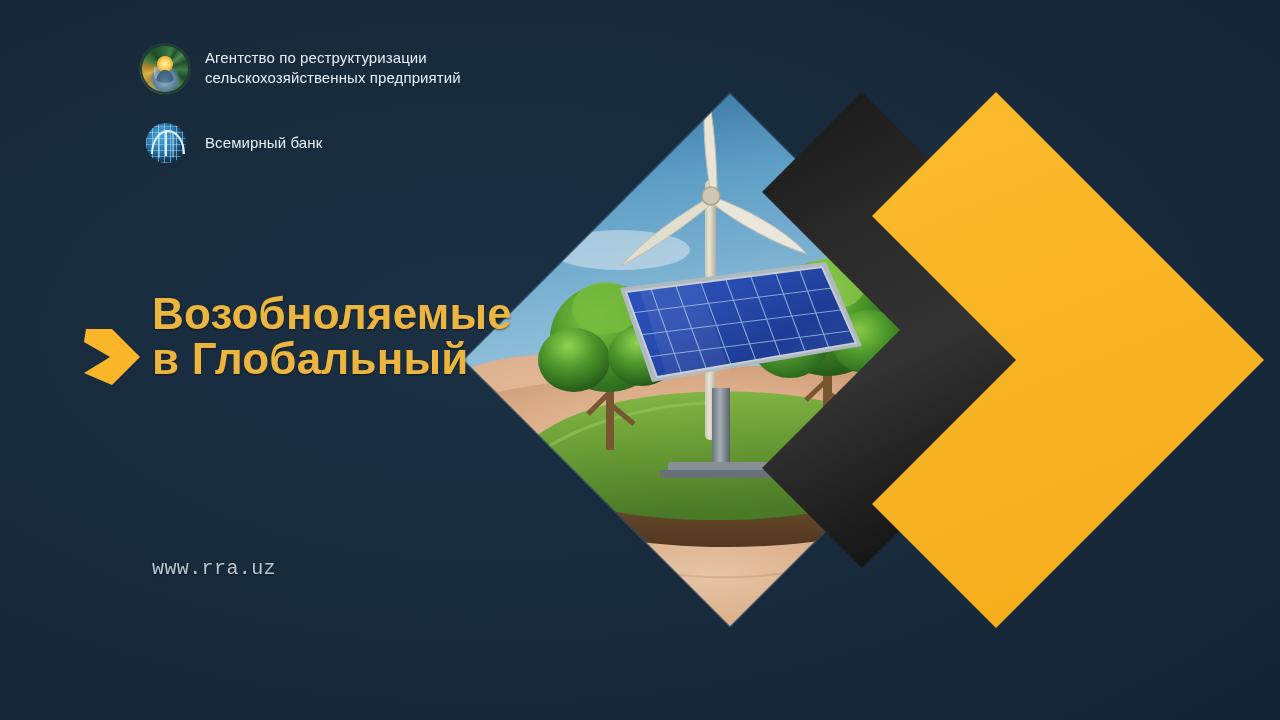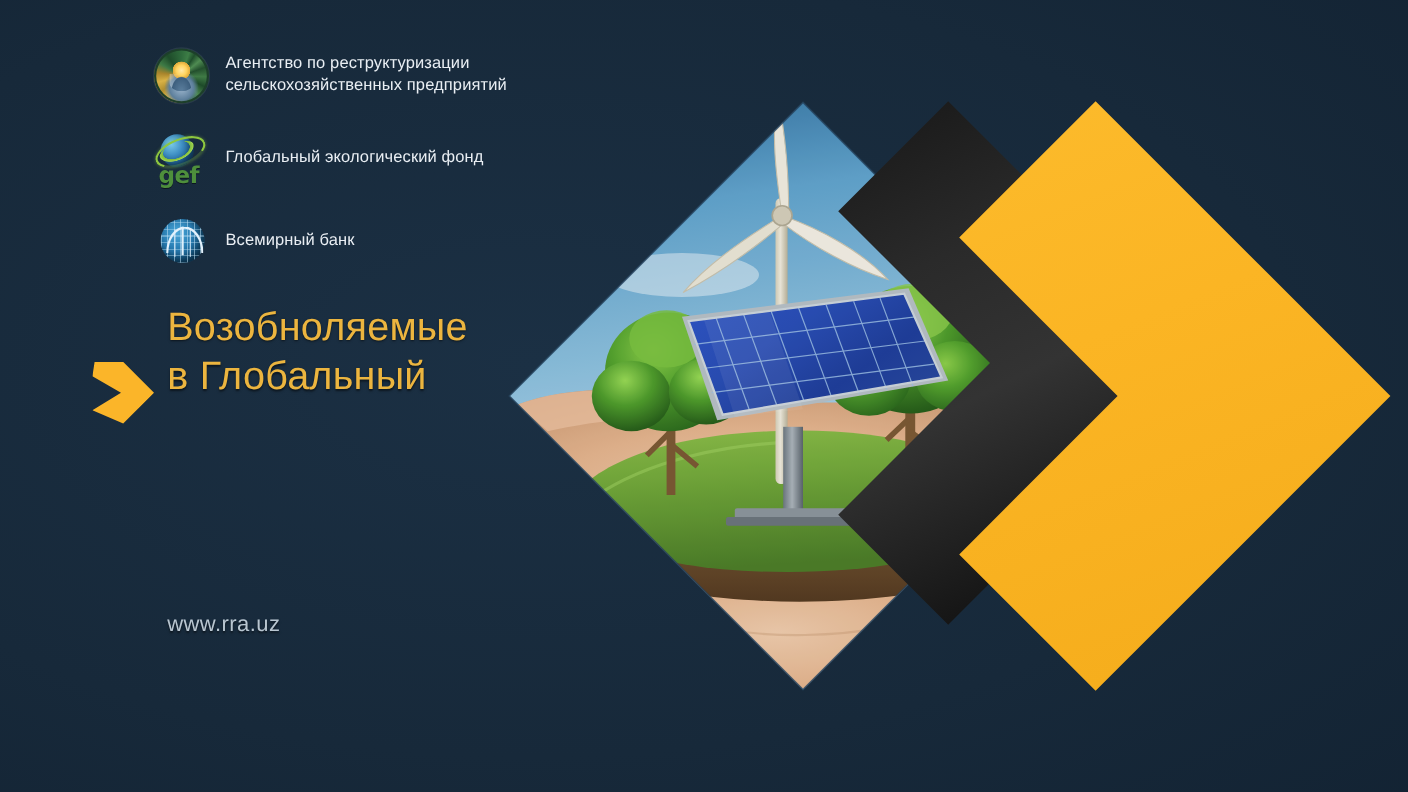--- a/index.html
+++ b/index.html
@@ -119,34 +119,35 @@
   .wb-arc{
     position:absolute;left:11px;top:10px;width:30px;height:22px;
     border:2px solid #e2f1fc;border-bottom:none;border-radius:50% 50% 0 0 / 100% 100% 0 0;
   }
 
   
   .chevron-mark{
     position:absolute;left:84px;top:329px;width:56px;height:57px;
   }
   .headline{
-    position:absolute;left:152px;top:274px;width:340px;
+    position:absolute;left:152px;top:291px;width:340px;
     color:#ecb53f;
-    font-size:36px;
+    font-size:44px;
     line-height:45px;
-    font-weight:400;
+    font-weight:700;
     letter-spacing:.2px;
     text-shadow: 0 1px 2px rgba(0,0,0,.55);
   }
   .headline .line{display:block;white-space:nowrap;}
 
   .site-url{
     position:absolute;left:152px;top:557px;
     color:#b9c6d1;font-size:20px;letter-spacing:.4px;
     text-shadow:0 1px 2px rgba(0,0,0,.5);
+    font-family:Liberation Mono, monospace;
   }
 
   
   .art{
     position:absolute;left:0;top:0;width:1280px;height:720px;
     pointer-events:none;
   }
 </style>
 </head>
 <body>
@@ -329,30 +330,20 @@
 
   <div class="org-list">
 
     <div class="org-row agency">
       <div class="org-logo">
         <div class="emblem"></div>
       </div>
       <div class="org-label">Агентство по реструктуризации сельскохозяйственных предприятий</div>
     </div>
 
-    <div class="org-row gef">
-      <div class="org-logo">
-        <div class="gef-logo">
-          <div class="gef-globe"></div>
-          <div class="gef-ring"></div>
-          <div class="gef-word">gef</div>
-        </div>
-      </div>
-      <div class="org-label">Глобальный экологический фонд</div>
-    </div>
 
     <div class="org-row wb">
       <div class="org-logo">
         <div class="wb-logo">
           <div class="wb-globe"></div>
           <div class="wb-arc"></div>
         </div>
       </div>
       <div class="org-label">Всемирный банк</div>
     </div>

